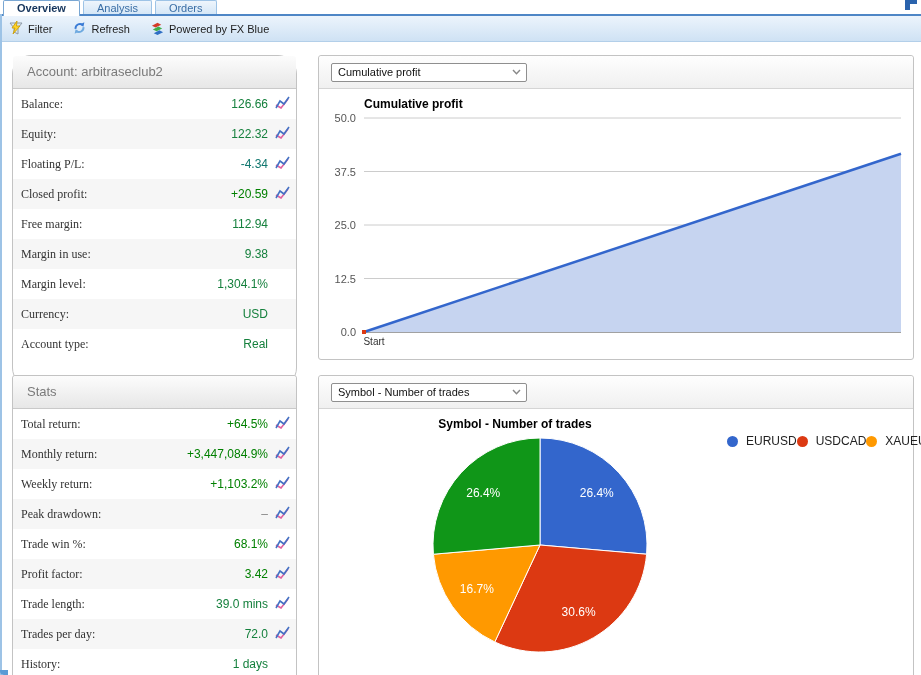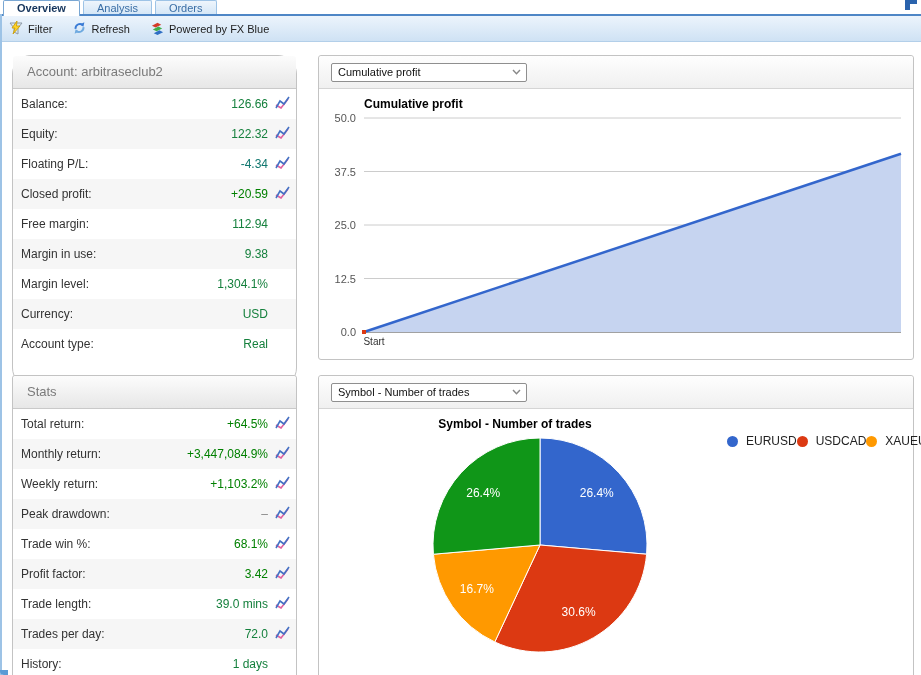--- a/index.html
+++ b/index.html
@@ -28,21 +28,21 @@
   .cutlogo { position:absolute; top:0; left:905px; width:12px; height:10px;
     border-top:4px solid #2a63ad; border-left:5px solid #2a63ad; }
 
   
   .panel { position:absolute; background:#fff; border:1px solid #c3c3c3; border-radius:3px; }
   .panel-head { height:33px; line-height:32px; padding-left:14px; font-size:13px; color:#7a7a7a;
     background:linear-gradient(#fcfcfc,#e7e7e7); border-bottom:1px solid #c9c9c9; border-radius:3px 3px 0 0; }
   .rows { overflow:hidden; }
   .row { height:30px; display:flex; align-items:center; padding:0 5px 0 8px; font-size:12px; color:#333; }
   .row:nth-child(even) { background:#f6f6f6; }
-  .row-label { white-space:nowrap; }
+  .row-label { white-space:nowrap;font-family:Liberation Serif, serif; }
   .row-value { margin-left:auto; color:#15803d; white-space:nowrap; }
   .row-value.green { color:#008000; }
   .row-value.red { color:#0f766e; }
   .row-value.muted { color:#888; }
   .row-iconslot { width:18px; margin-left:5px; display:flex; justify-content:center; }
 
   #account-panel { left:12px; top:55px; width:285px; height:332px;border-radius:19px; }
   #stats-panel   { left:12px; top:375px; width:285px; height:306px; }
 
   #line-panel { left:318px; top:55px; width:596px; height:305px; }

